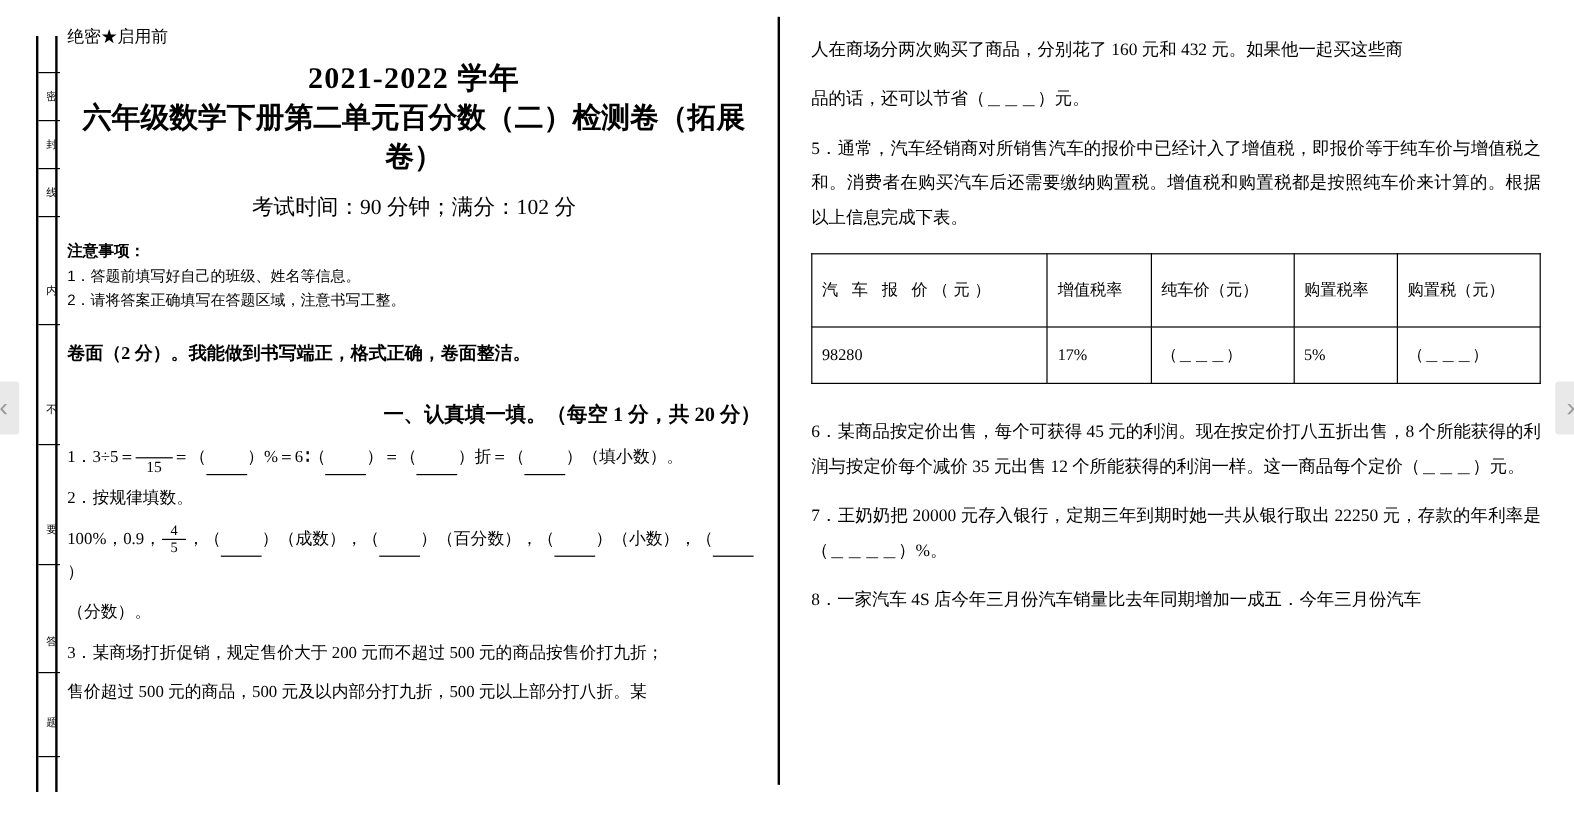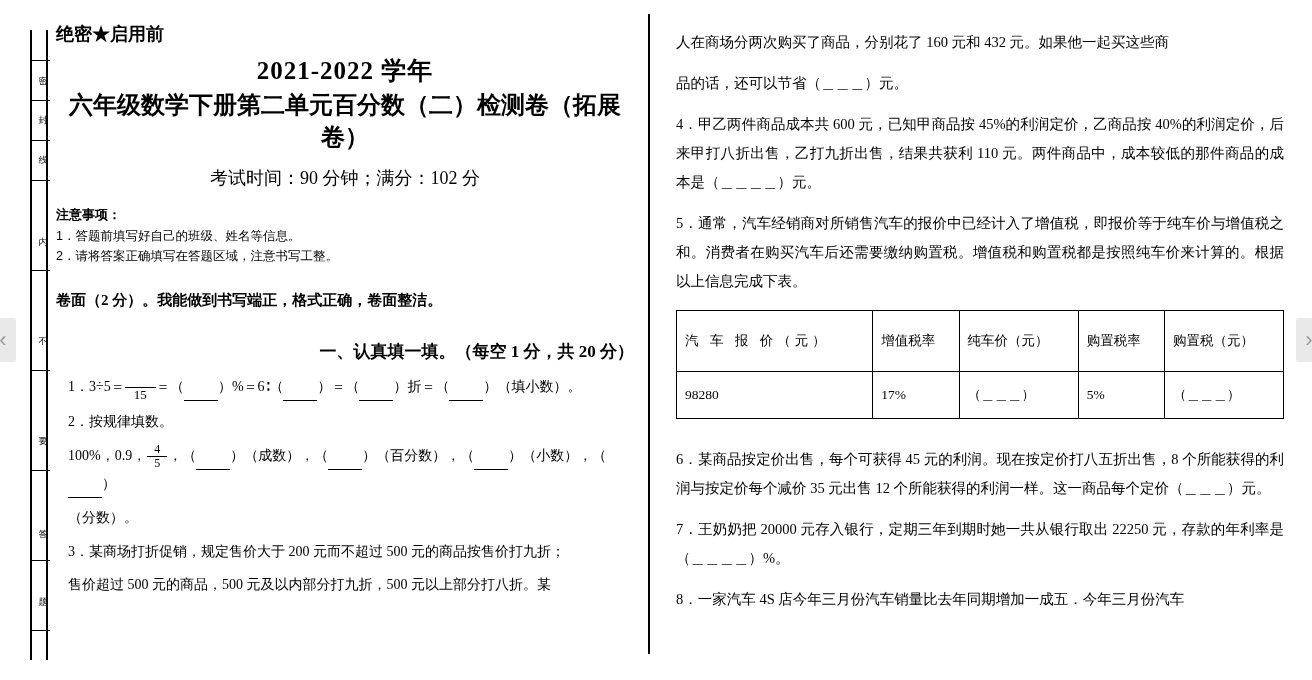--- a/index.html
+++ b/index.html
@@ -88,22 +88,22 @@
     letter-spacing: 1px;
     white-space: nowrap;
   }
 
   
   .content-left {
     margin-left: 34px;
     width: 578px;
   }
   .secret {
-    font-weight: bold;
-    font-size: 18px;
+    font-weight: normal;
+    font-size: 14px;
     font-family: "Liberation Sans", sans-serif;
     margin: 4px 0 8px 34px;
   }
   .title1 {
     text-align: center;
     font-size: 25px;
     font-weight: bold;
     letter-spacing: 1px;
     margin: 2px 0 2px 0;
   }
@@ -149,21 +149,21 @@
   }
   .sec-head {
     font-size: 17px;
     font-weight: bold;
     margin: 18px 0 10px 0;
     text-align: right;
   }
   .q {
     font-size: 14px;
     line-height: 1.95;
-    margin: 6px 12px;
+    margin: 6px 0;
   }
   .u {
     display: inline-block;
     border-bottom: 1px solid #000;
     min-width: 34px;
     text-align: center;
   }
   .frac {
     display: inline-block;
     vertical-align: middle;
@@ -272,21 +272,20 @@
       <div class="q">3．某商场打折促销，规定售价大于 200 元而不超过 500 元的商品按售价打九折；</div>
       <div class="q">售价超过 500 元的商品，500 元及以内部分打九折，500 元以上部分打八折。某</div>
     </div>
   </div>
 
   <div class="col-divider"></div>
 
   <div class="col col-right">
     <div class="rq first">人在商场分两次购买了商品，分别花了 160 元和 432 元。如果他一起买这些商</div>
     <div class="rq">品的话，还可以节省（＿＿＿）元。</div>
-    <div class="rq">4．甲乙两件商品成本共 600 元，已知甲商品按 45%的利润定价，乙商品按 40%的利润定价，后来甲打八折出售，乙打九折出售，结果共获利 110 元。两件商品中，成本较低的那件商品的成本是（＿＿＿＿）元。</div>
     <div class="rq">5．通常，汽车经销商对所销售汽车的报价中已经计入了增值税，即报价等于纯车价与增值税之和。消费者在购买汽车后还需要缴纳购置税。增值税和购置税都是按照纯车价来计算的。根据以上信息完成下表。</div>
 
     <table class="tax">
       <thead>
         <tr>
           <th class="spread">汽 车 报 价（元）</th>
           <th>增值税率</th>
           <th>纯车价（元）</th>
           <th>购置税率</th>
           <th>购置税（元）</th>

